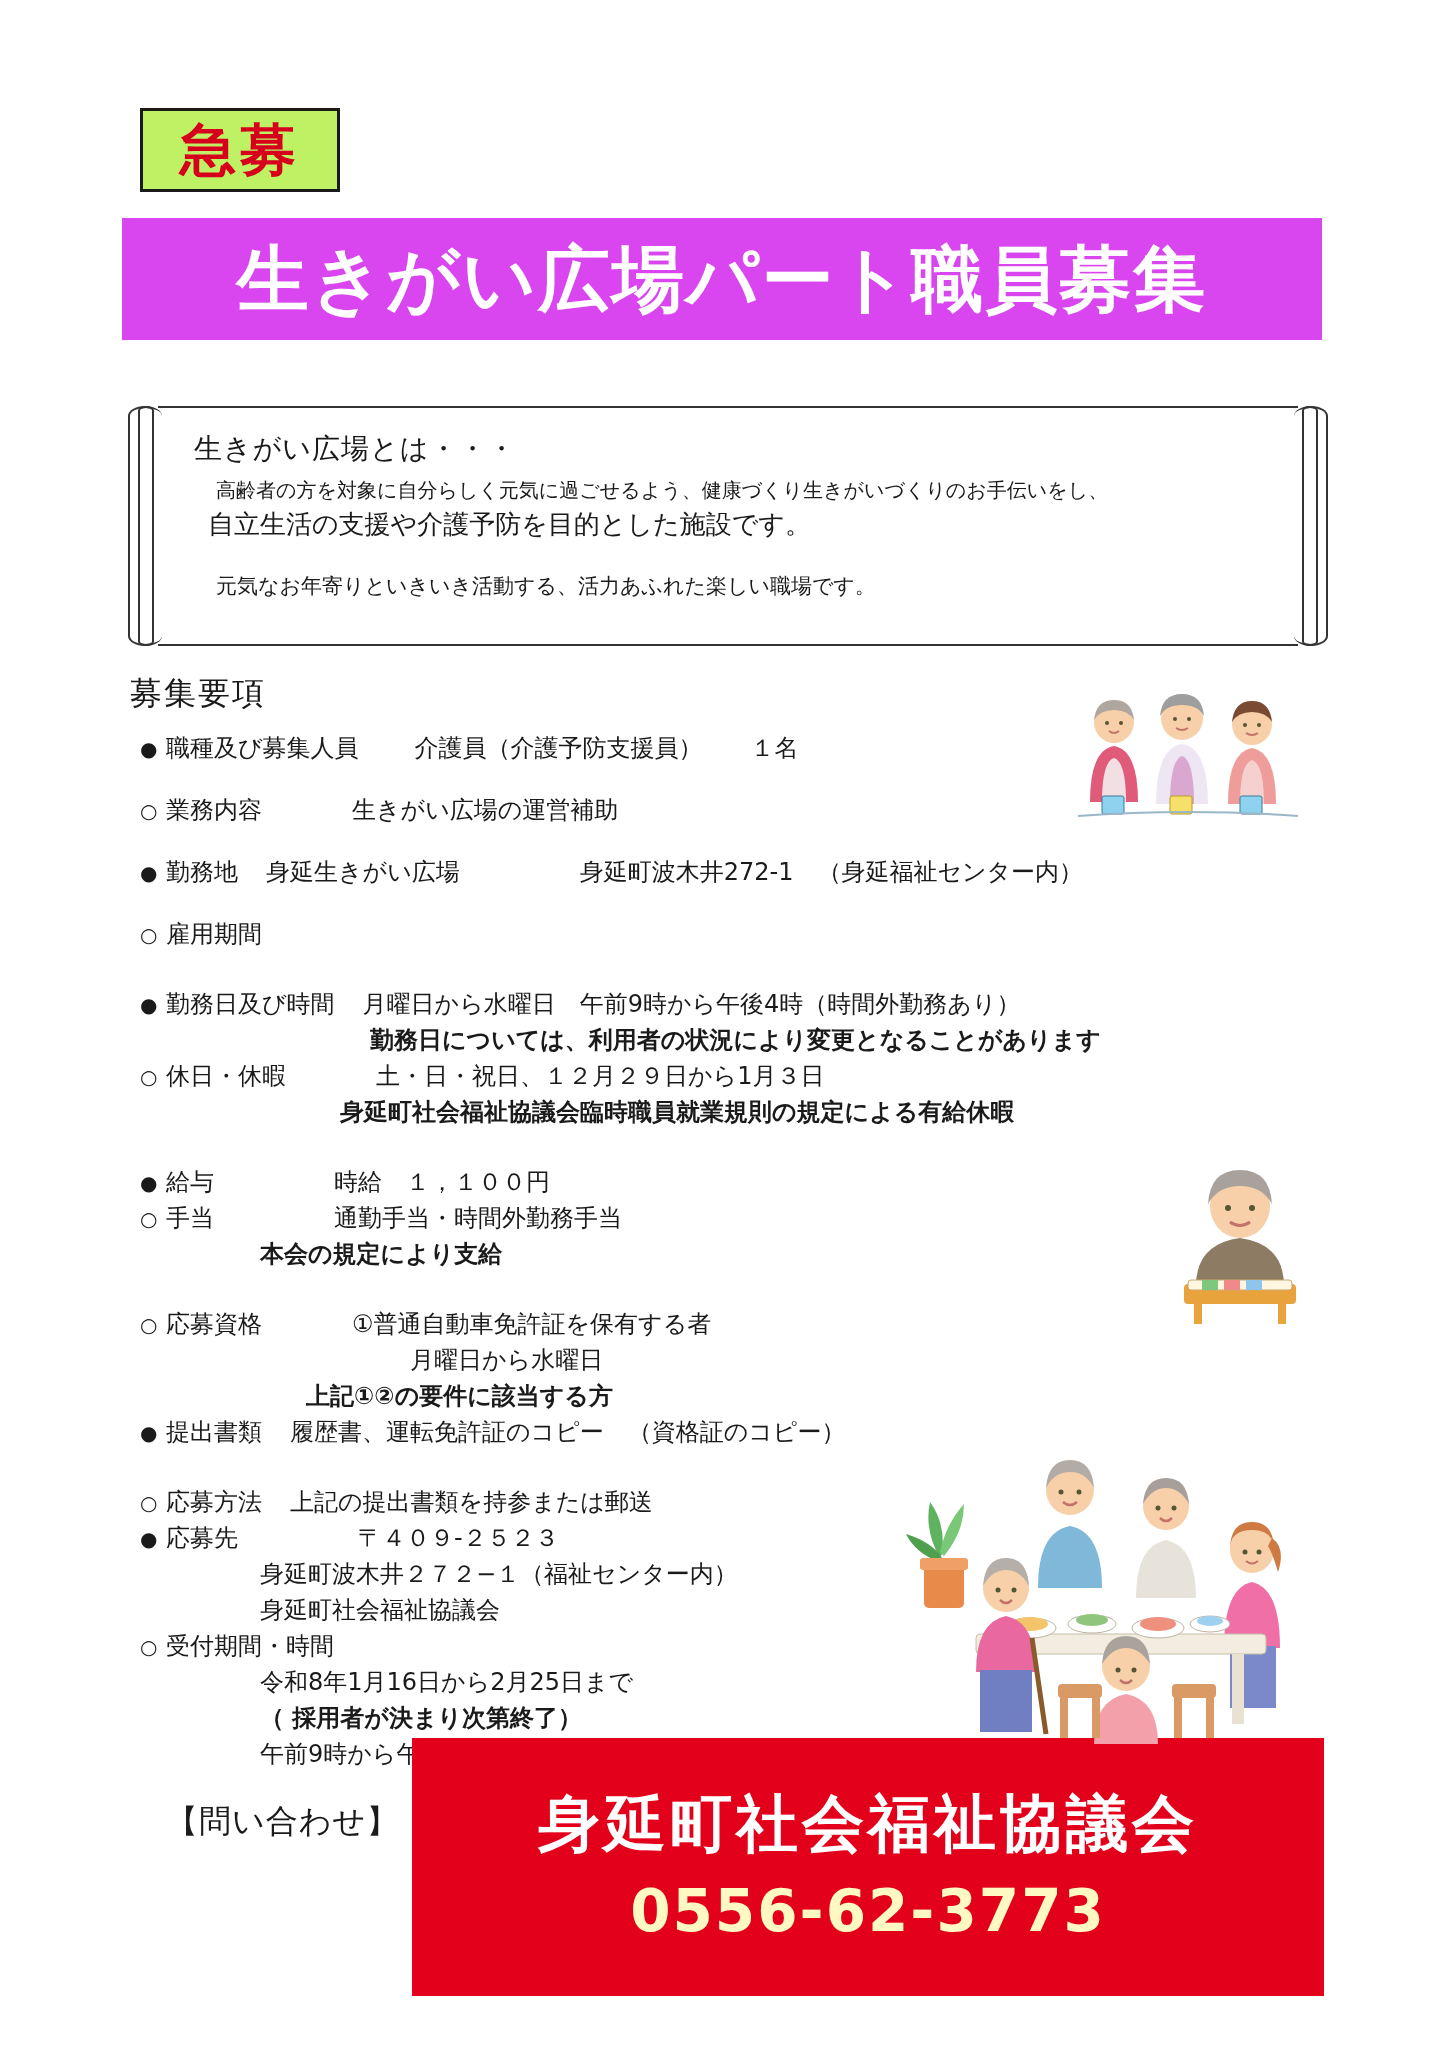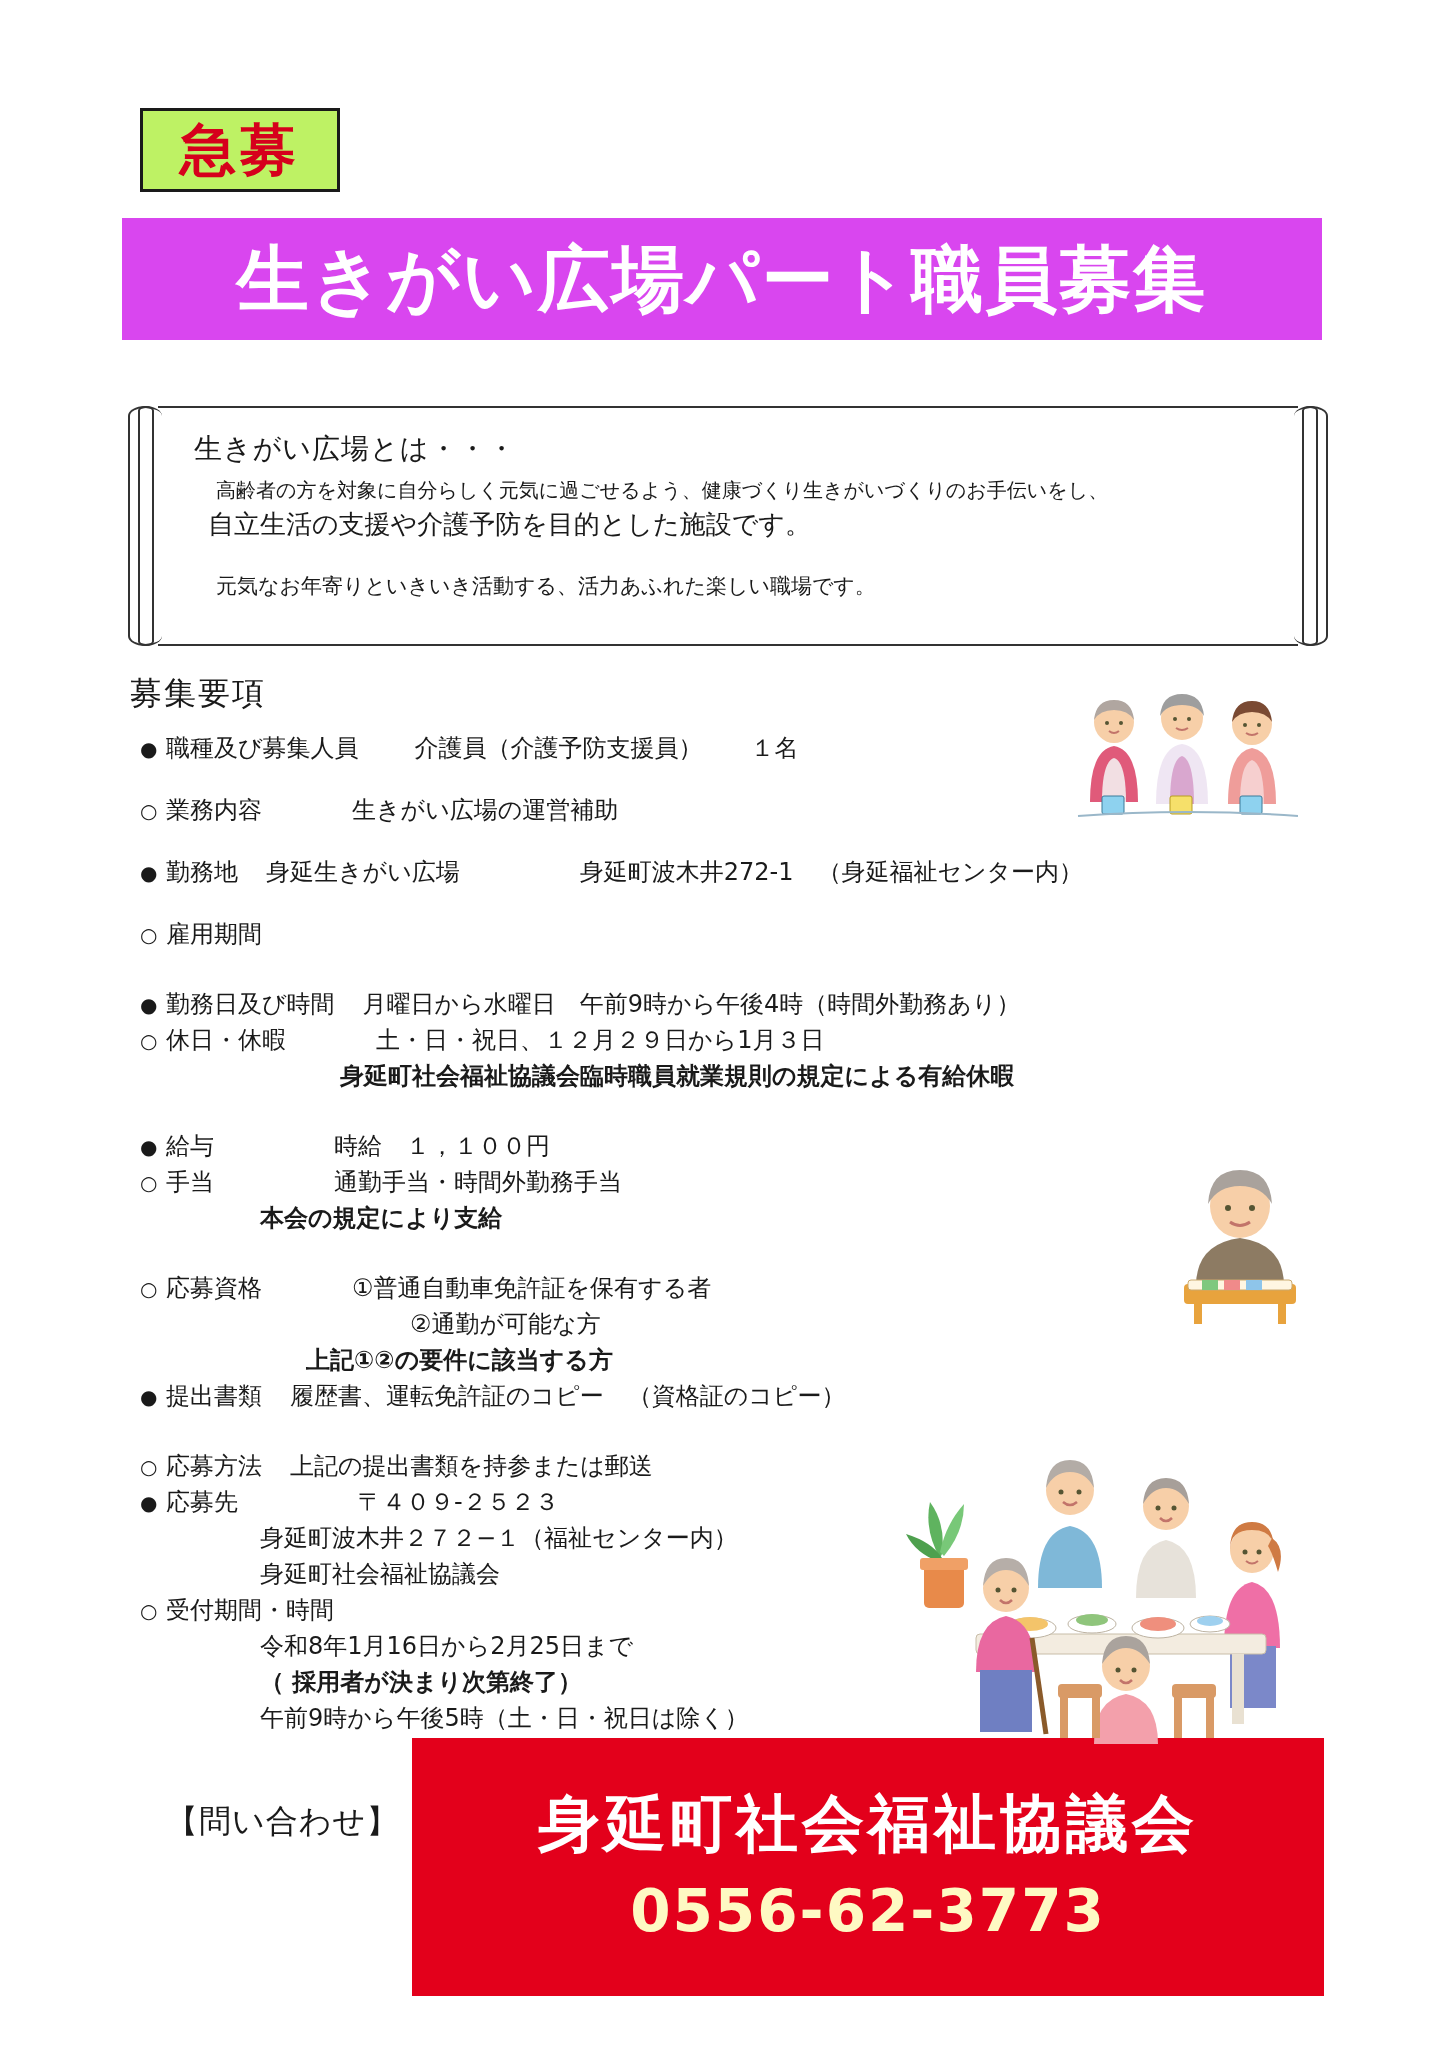--- a/index.html
+++ b/index.html
@@ -303,20 +303,21 @@
     </div>
 
     <div class="gap-l"></div>
 
     <div class="row">
       <span class="bullet">●</span>
       <span class="label">勤務日及び時間</span>
       <span class="sp-2"></span>
       <span class="value">月曜日から水曜日　午前9時から午後4時（時間外勤務あり）</span>
     </div>
+    <div class="sub bold ind-3">勤務日については、利用者の状況により変更となることがあります</div>
 
     <div class="row">
       <span class="bullet">○</span>
       <span class="label">休日・休暇</span>
       <span class="sp-3"></span>
       <span class="value">土・日・祝日、１２月２９日から1月３日</span>
     </div>
     <div class="sub bold ind-2">身延町社会福祉協議会臨時職員就業規則の規定による有給休暇</div>
 
     <div class="gap-l"></div>
@@ -337,21 +338,21 @@
     <div class="sub bold ind-5">本会の規定により支給</div>
 
     <div class="gap-l"></div>
 
     <div class="row">
       <span class="bullet">○</span>
       <span class="label">応募資格</span>
       <span class="sp-3"></span>
       <span class="value">①普通自動車免許証を保有する者</span>
     </div>
-    <div class="sub ind-4">②通勤が可能な方</div>
+    <div class="sub ind-4">月曜日から水曜日</div>
     <div class="sub bold ind-6">上記①②の要件に該当する方</div>
 
     <div class="row">
       <span class="bullet">●</span>
       <span class="label">提出書類</span>
       <span class="sp-2"></span>
       <span class="value">履歴書、運転免許証のコピー　（資格証のコピー）</span>
     </div>
 
     <div class="gap-l"></div>

